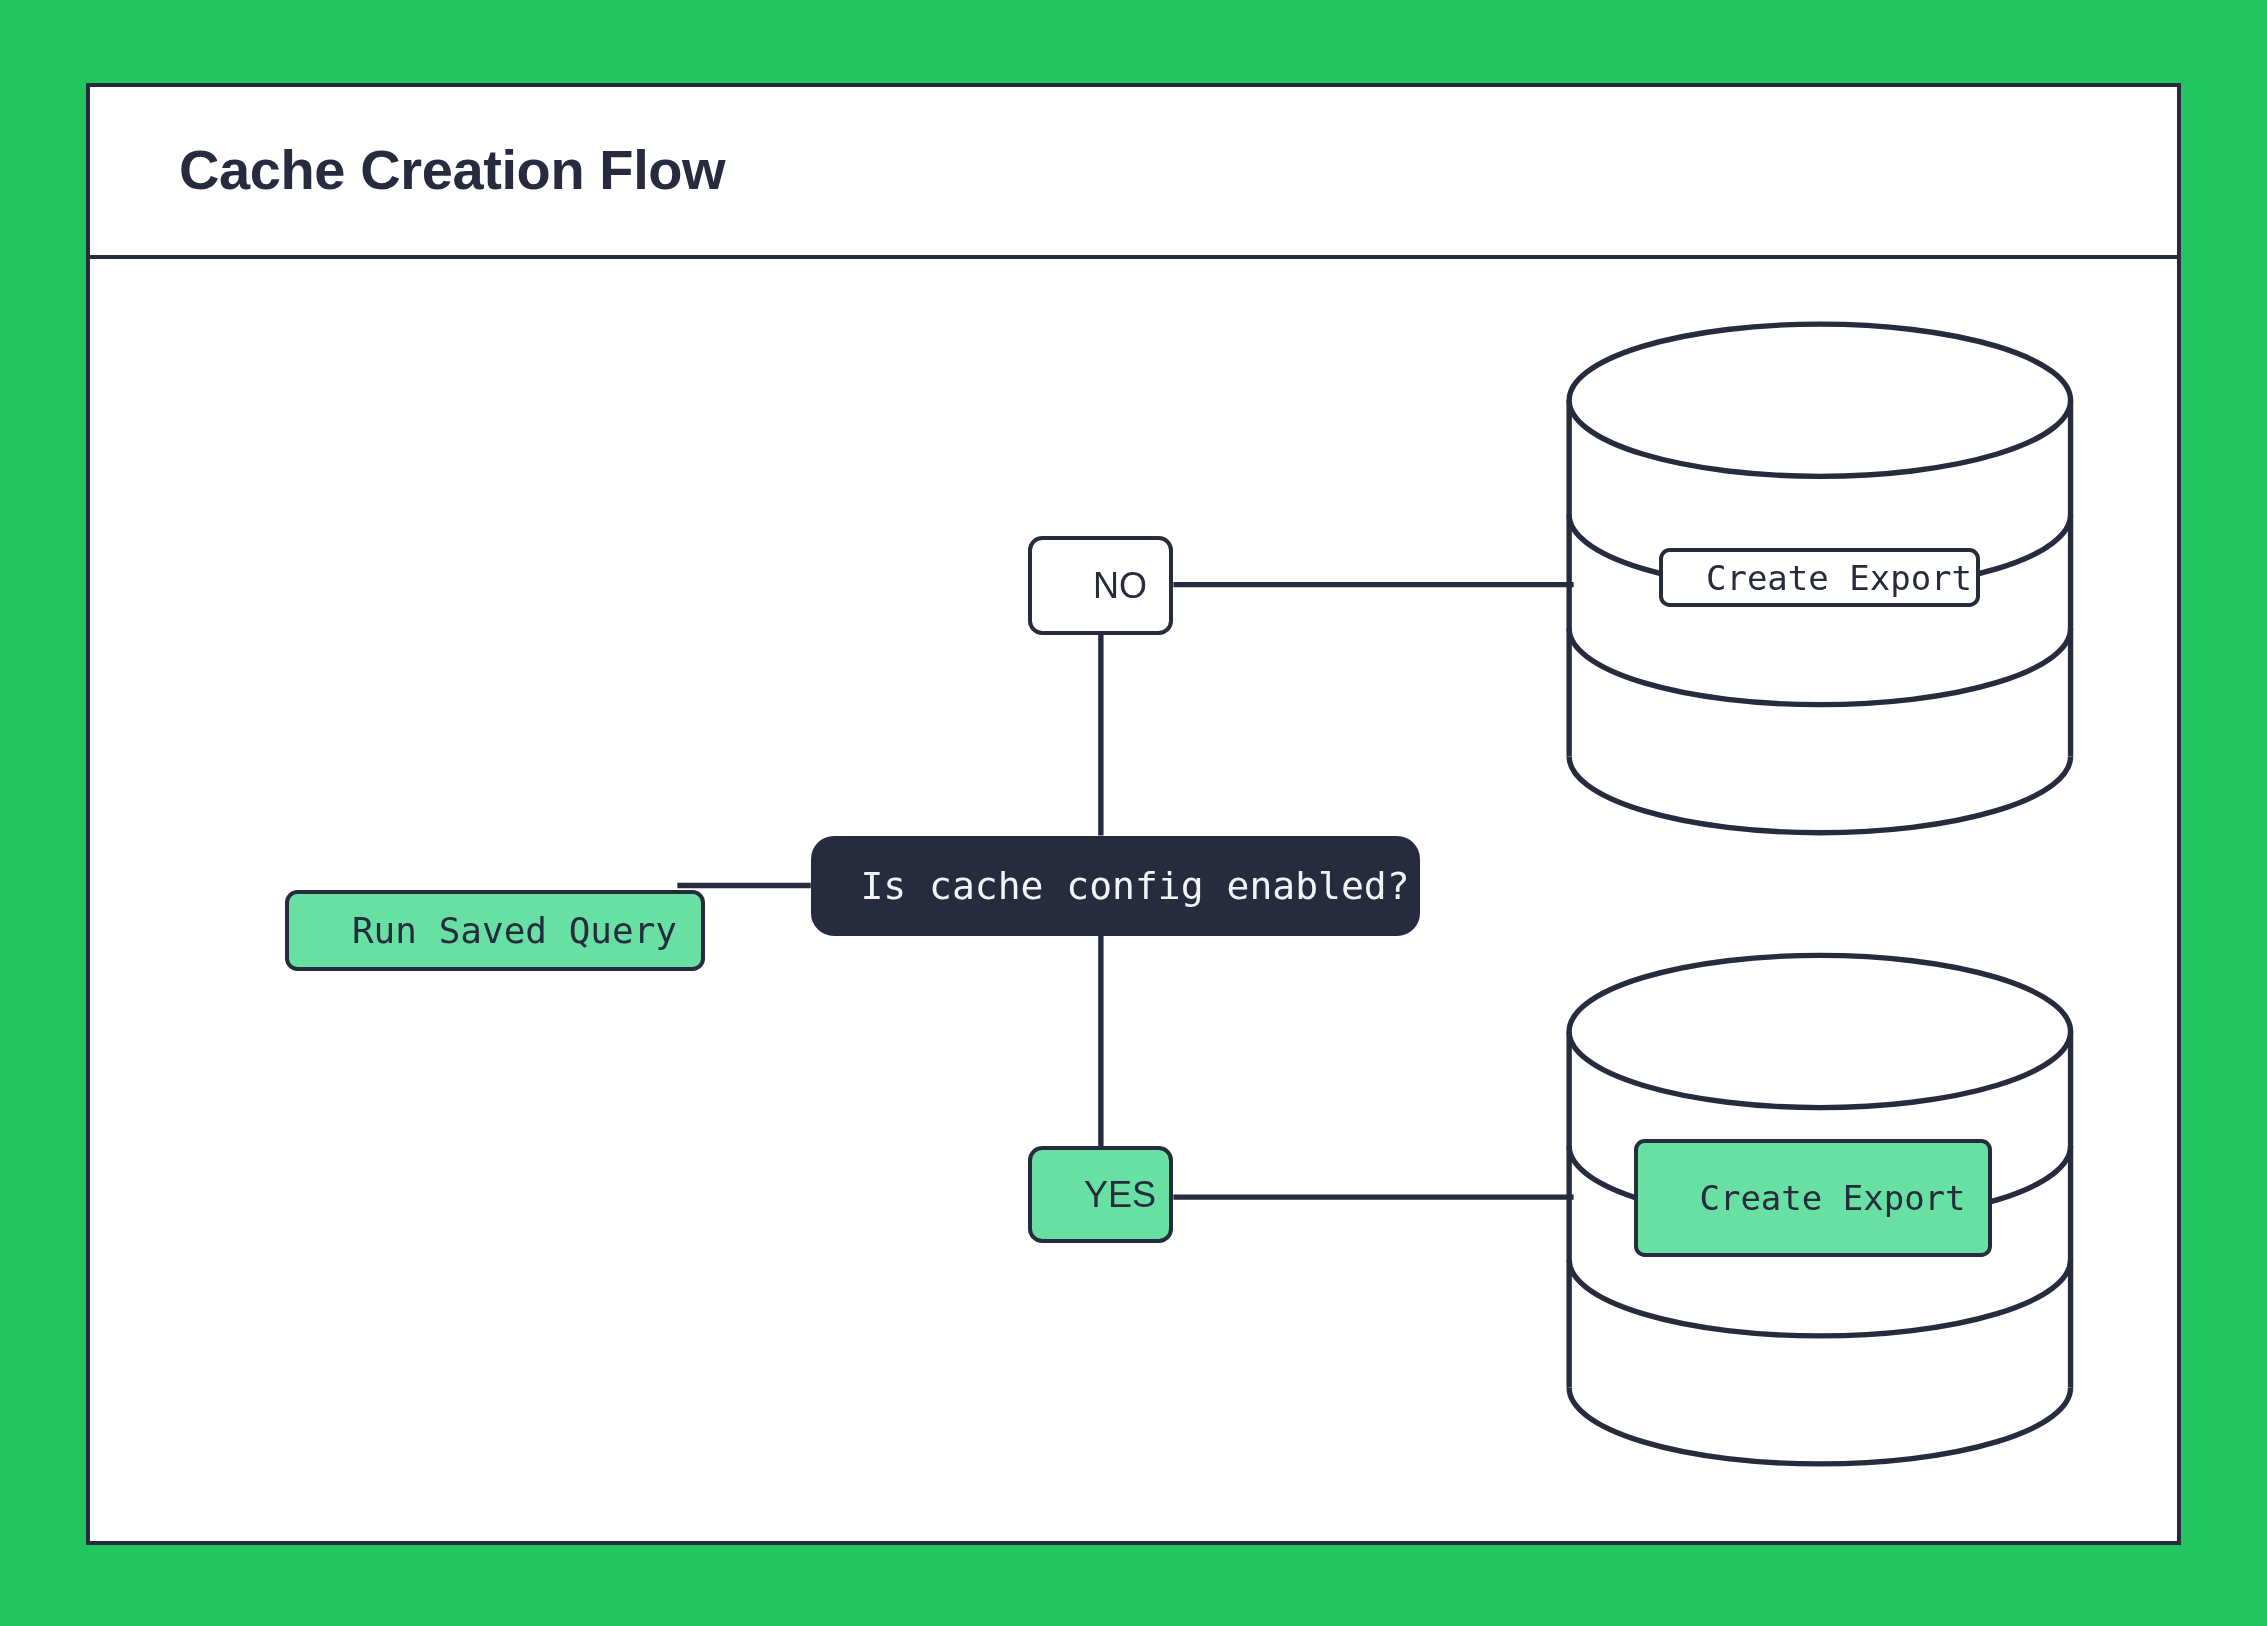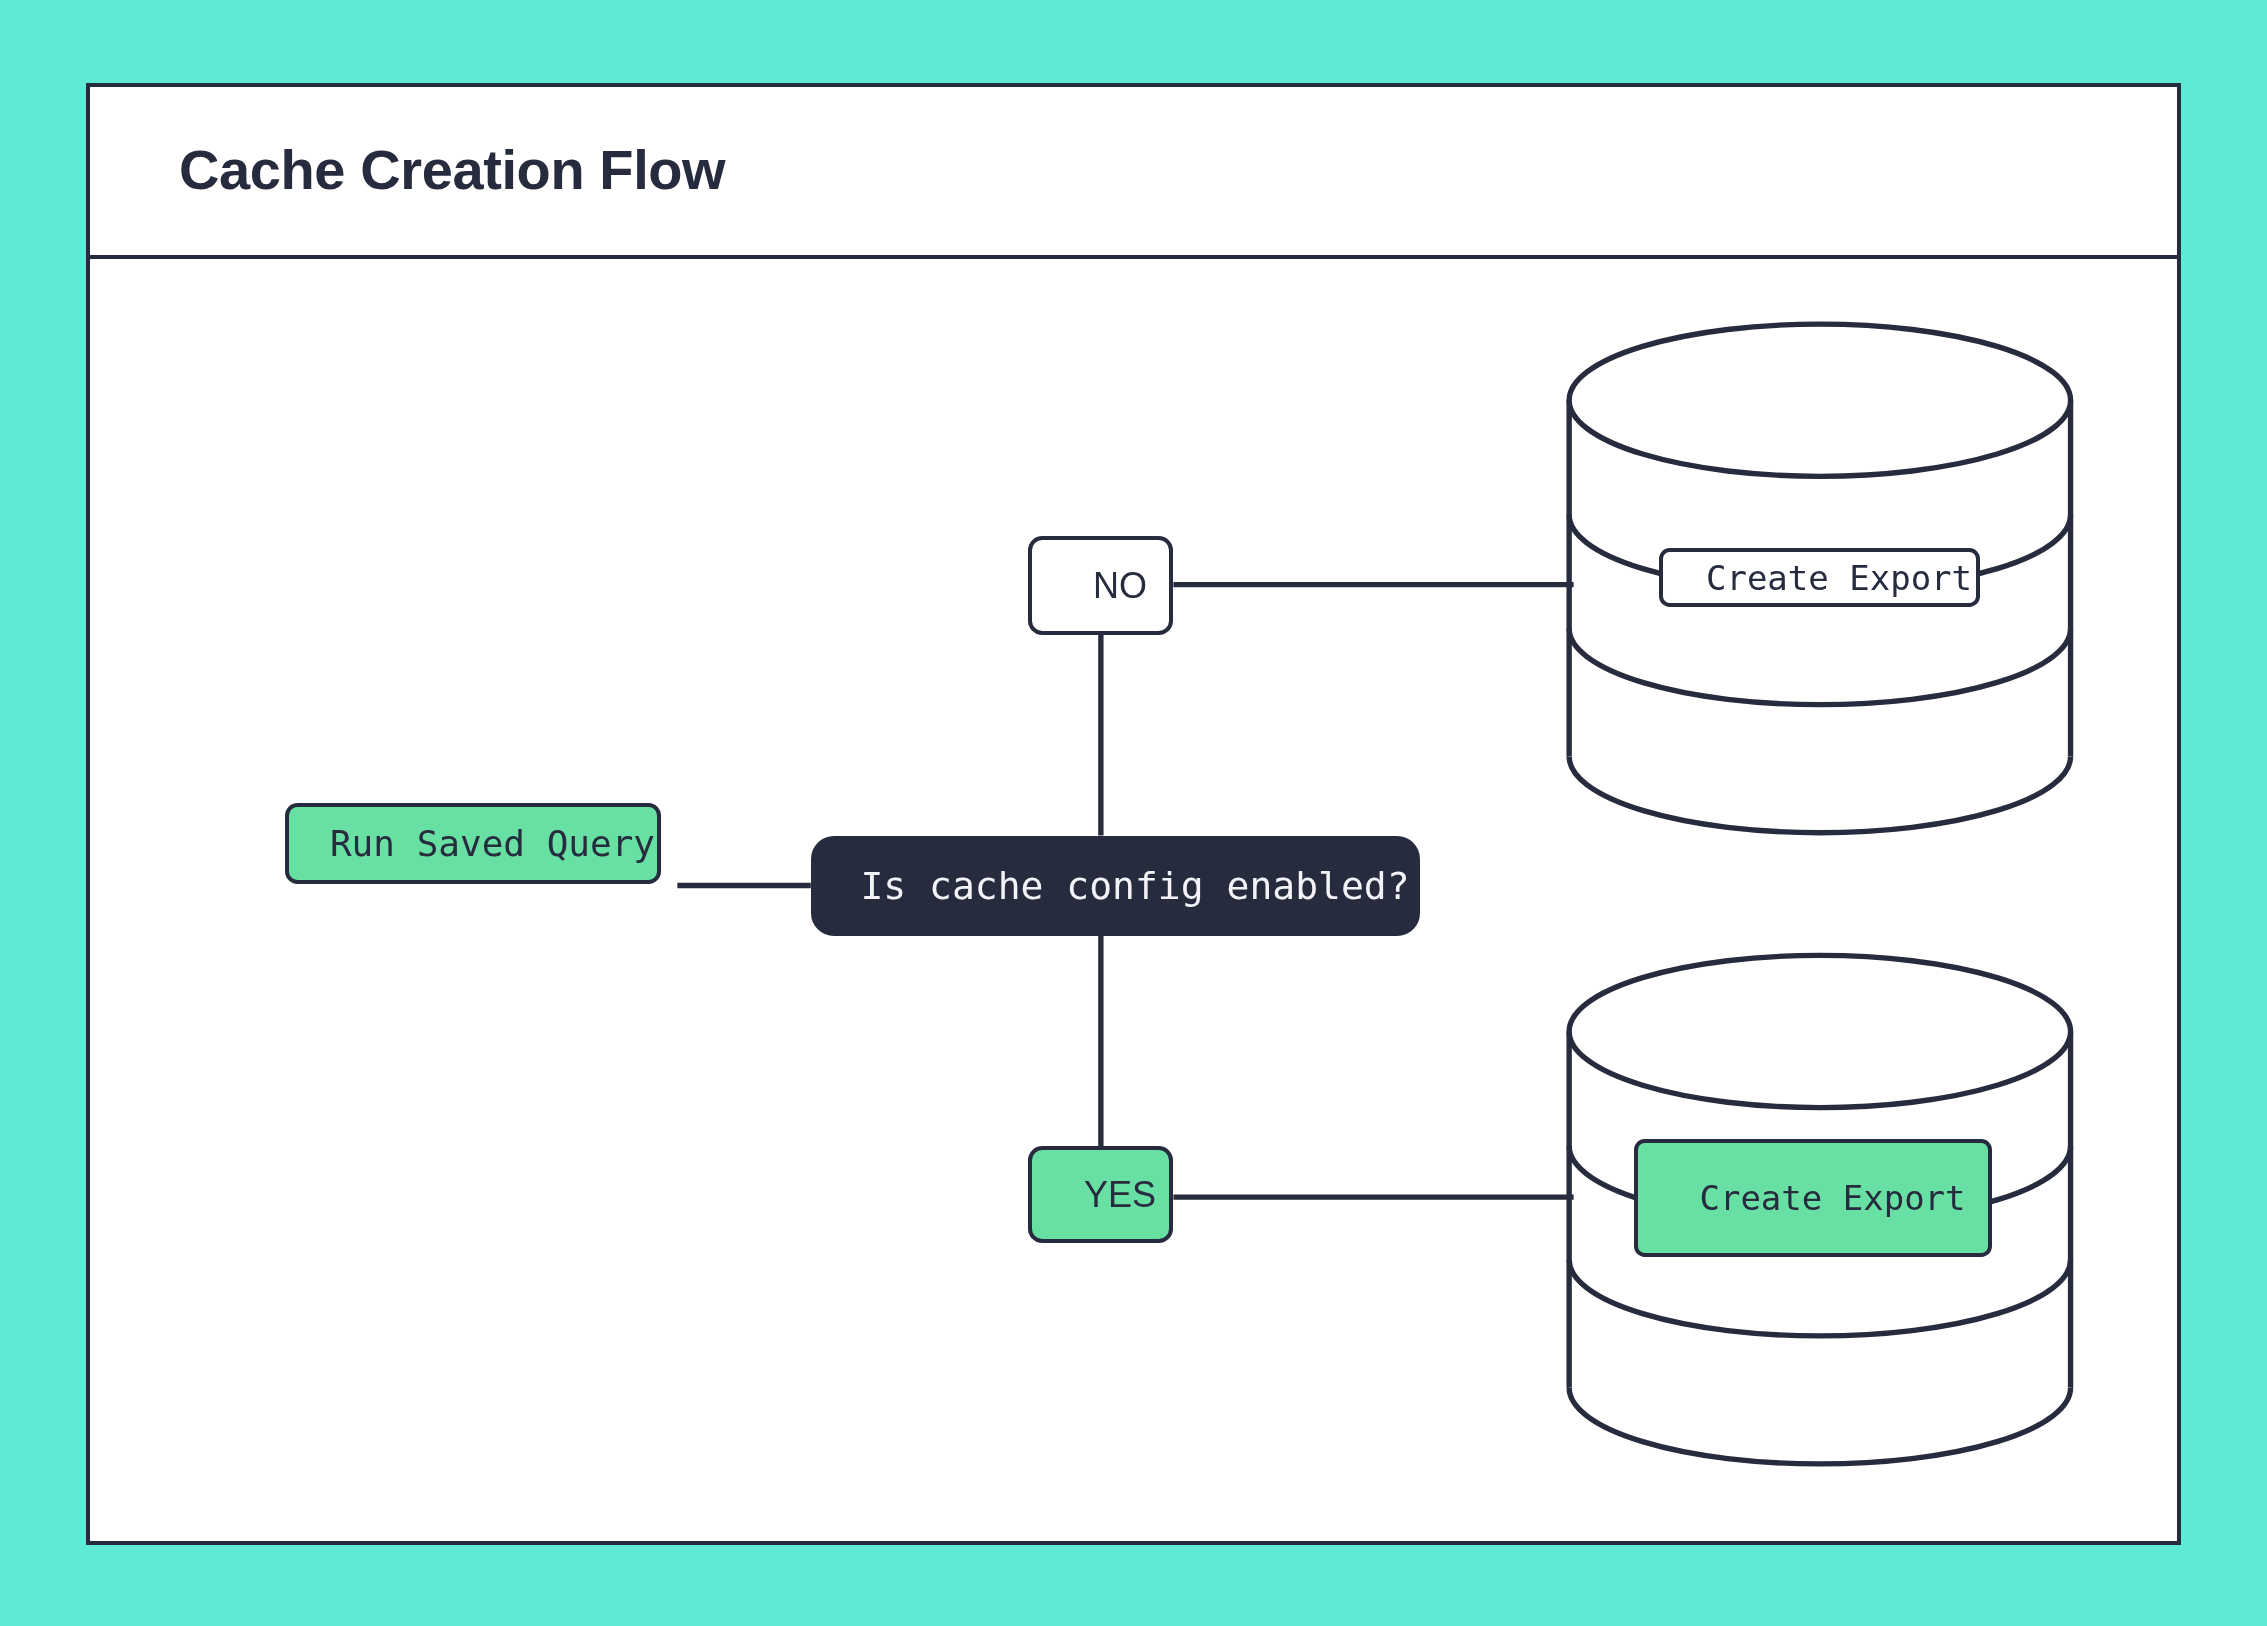--- a/index.html
+++ b/index.html
@@ -10,21 +10,21 @@
   body {
     width: 2268px;
     height: 1626px;
     font-family: "Liberation Sans", sans-serif;
     overflow: hidden;
   }
   #stage {
     position: relative;
     width: 2268px;
     height: 1626px;
-    background: #5eead4;
+    background: #22c55e;
   }
   
   .frame {
     position: absolute;
     left: 86px;
     top: 83px;
     width: 2095px;
     height: 1462px;
     border: 4.5px solid #262b3d;
     box-sizing: border-box;
@@ -83,22 +83,22 @@
   .node-white {
     background: #ffffff;
     color: #262b3d;
   }
   .label-sans {
     font-family: "Liberation Sans", sans-serif;
     font-size: 36px;
   }
   
   #node-run-saved-query {
-    left: 285px; top: 803px;
-    width: 376px; height: 81px;
+    left: 285px; top: 890px;
+    width: 420px; height: 81px;
     font-size: 36px;
   }
   #node-decision {
     left: 811px; top: 836px;
     width: 609px; height: 100px;
     font-size: 38px;
     border-radius: 23px;
   }
   #node-no {
     left: 1028px; top: 536px;

